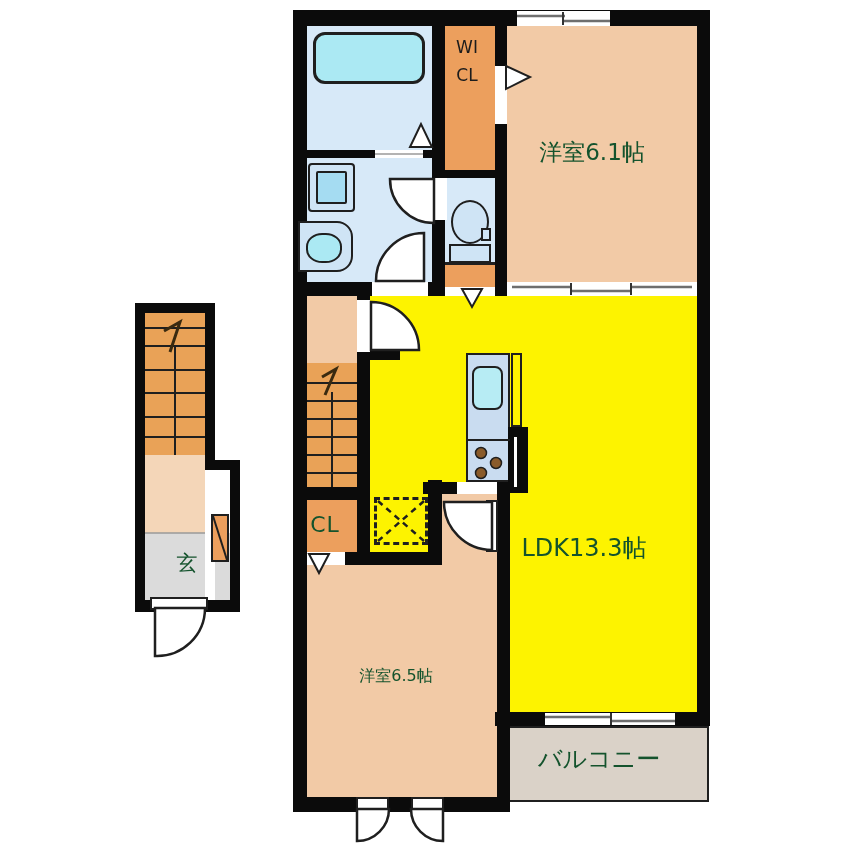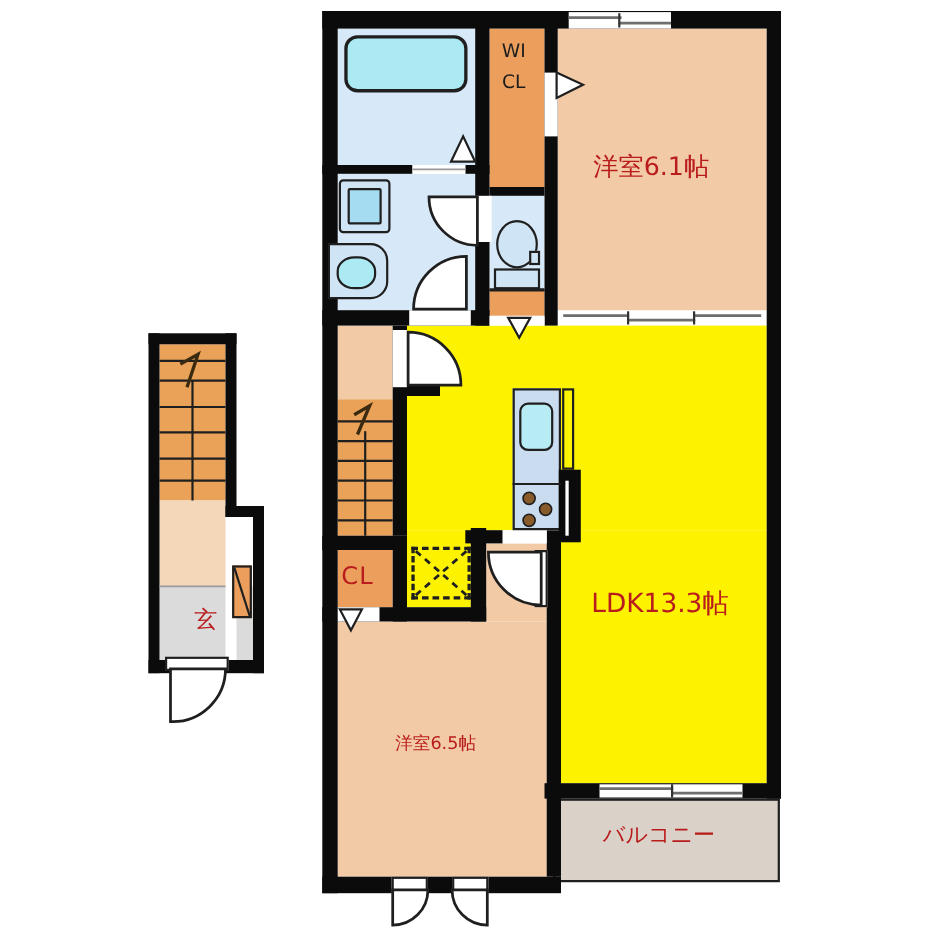--- a/index.html
+++ b/index.html
@@ -4,21 +4,21 @@
 <style>
   html,body{margin:0;padding:0;background:#ffffff;}
   #canvas{position:relative;width:846px;height:846px;background:#ffffff;overflow:hidden;
           font-family:"DejaVu Sans","Liberation Sans",sans-serif;color:#1c1c1c;}
   .abs{position:absolute;}
   .room{position:absolute;}
   .wall{position:absolute;background:var(--wall);}
   .op{position:absolute;background:#ffffff;}
   .leaf{position:absolute;background:#ffffff;border:2px solid var(--stroke);box-sizing:border-box;}
   .fix{position:absolute;box-sizing:border-box;border:2px solid var(--stroke);}
-  .label{position:absolute;transform:translate(-50%,-50%);white-space:nowrap;color:#b91c1c;}
+  .label{position:absolute;transform:translate(-50%,-50%);white-space:nowrap;color:#14532d;}
   .wicl-label{position:absolute;width:22px;word-break:break-all;text-align:center;
               line-height:1.62;font-size:17px;letter-spacing:0;}
   svg.overlay{position:absolute;left:0;top:0;z-index:7;pointer-events:none;}
   .z1{z-index:1}.z2{z-index:2}.z3{z-index:3}.z4{z-index:4}.z6{z-index:9}
 </style>
 </head>
 <body>
 
 <div id="canvas">
 
@@ -171,20 +171,20 @@
     </g>
     <g stroke="#333" stroke-width="2">
       <line x1="563" y1="12" x2="563" y2="25"></line>
       <line x1="571" y1="283" x2="571" y2="295"></line>
         <line x1="631" y1="283" x2="631" y2="295"></line>
       <line x1="611" y1="713" x2="611" y2="725"></line>
     </g>
   </svg>
 
   <div class="label z6" style="left:592px;top:152px;font-size:23px">洋室6.1帖</div>
-  <div class="label z6" style="left:600px;top:548px;font-size:24px">LDK13.3帖</div>
+  <div class="label z6" style="left:584px;top:548px;font-size:24px">LDK13.3帖</div>
   <div class="label z6" style="left:396px;top:676px;font-size:16px">洋室6.5帖</div>
-  <div class="label z6" style="left:599px;top:759px;font-size:20px">バルコニー</div>
+  <div class="label z6" style="left:599px;top:759px;font-size:24px">バルコニー</div>
   <div class="label z6" style="left:325px;top:524px;font-size:22px;letter-spacing:1px">CL</div>
   <div class="label z6" style="left:187px;top:563px;font-size:21px">玄</div>
   <div class="wicl-label z6" style="left:456px;top:34px">WICL</div>
 
 </div>
 
 </body></html>

